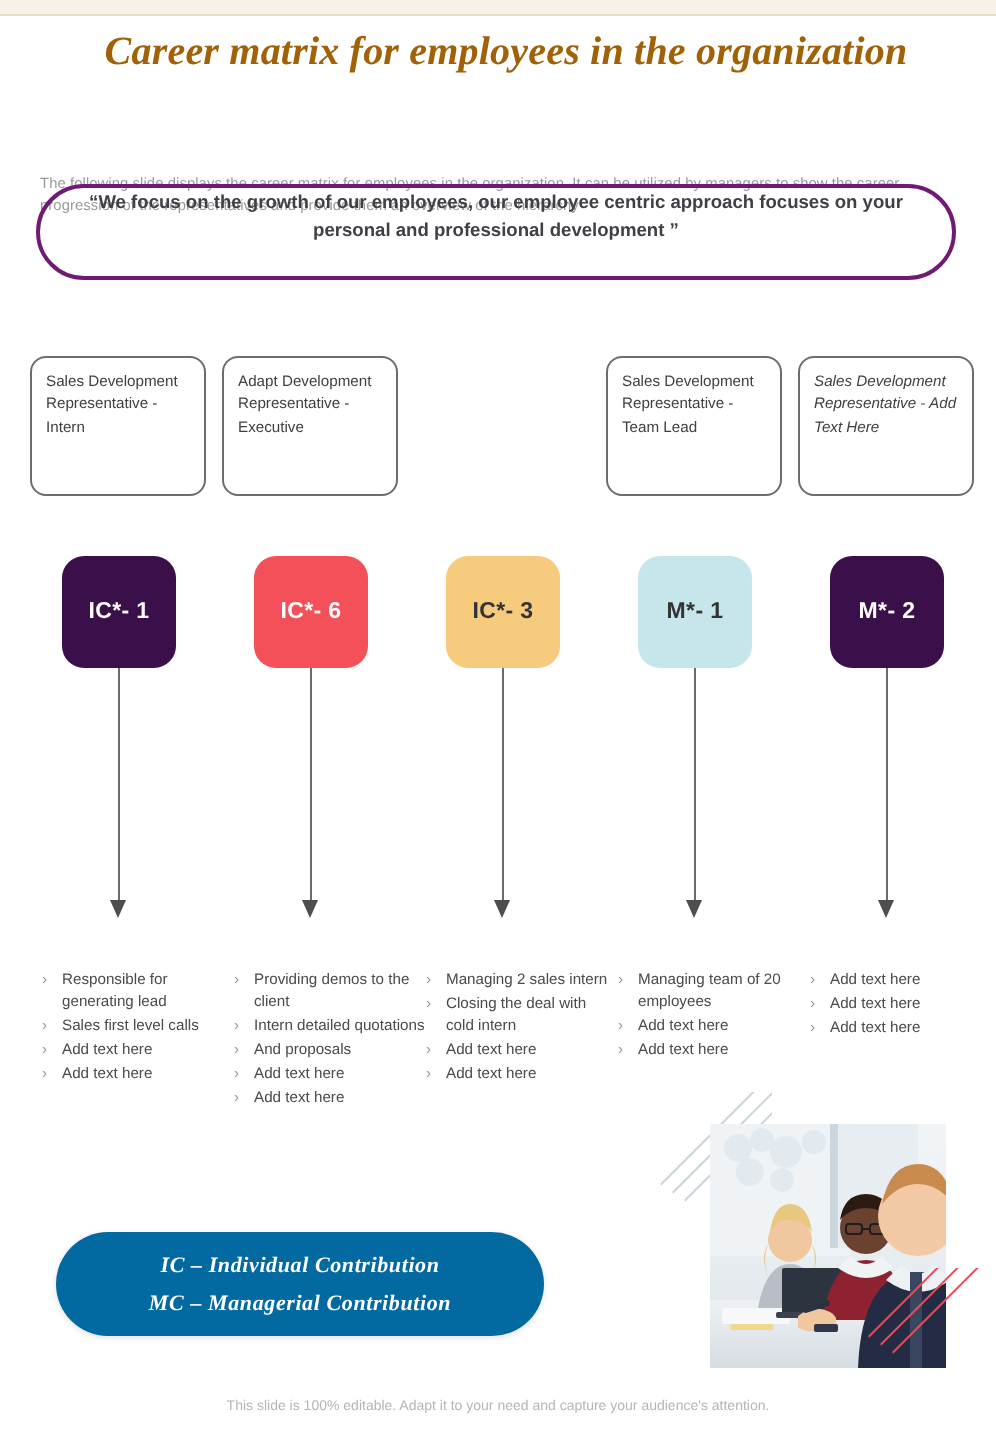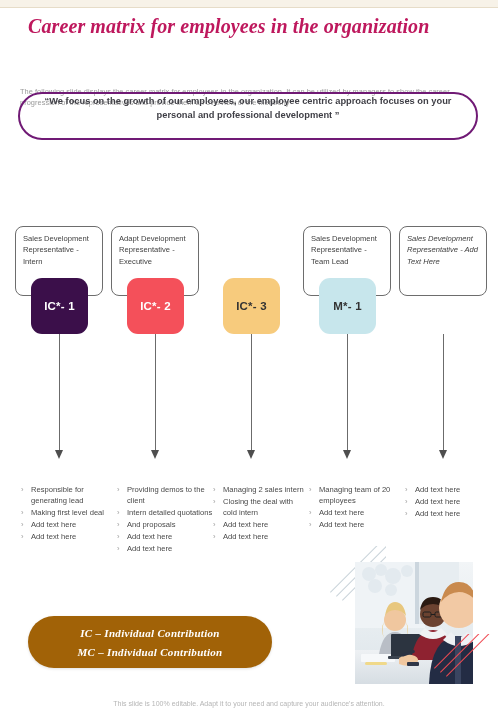--- a/index.html
+++ b/index.html
@@ -20,22 +20,23 @@
   .top-strip-line{
     position:absolute;left:0;top:7px;width:498px;height:1px;
     background:#e6dcc8;
   }
 
   
   .title{
     position:absolute;left:28px;top:14px;width:450px;
     font-family:"Liberation Serif", serif;
     font-style:italic;font-weight:bold;
-    font-size:20px;line-height:24px;color:#be185d;
+    font-size:20px;line-height:24px;color:#a16207;
     letter-spacing:.1px;
+    text-align:center;
   }
   .subtitle{
     position:absolute;left:20px;top:42px;width:455px;
     font-size:7.4px;line-height:11px;color:#9a9a9a;
     letter-spacing:.05px;
     margin-top:44px;
   }
 
   
   .quote{
@@ -53,21 +54,20 @@
   
   .roles{
     position:absolute;left:15px;top:178px;width:470px;height:70px;
   }
   .role-box{
     position:absolute;top:0;width:88px;height:70px;
     border:1px solid #6d6d6d;border-radius:8px;
     box-sizing:border-box;padding:6px 6px 0 7px;
     font-size:7.6px;line-height:11.4px;color:#404040;
     font-weight:500;
-    margin-top:48px;
   }
 
   
   .levels{position:absolute;left:0;top:278px;width:498px;height:60px;}
   .chip{
     position:absolute;top:0;width:57px;height:56px;
     border-radius:11px;
     display:flex;align-items:center;justify-content:center;
     font-size:11.5px;font-weight:bold;letter-spacing:.2px;
   }
@@ -150,42 +150,43 @@
 
   <div class="roles" id="roles-row">
       <div class="role-box" style="left: 0px;">Sales Development Representative - Intern</div>
       <div class="role-box" style="left: 96px;">Adapt Development Representative - Executive</div>
       <div class="role-box" style="left: 288px;">Sales Development Representative - Team Lead</div>
       <div class="role-box" style="left: 384px; font-style: italic;">Sales Development Representative - Add  Text Here</div>
     </div>
 
   <div class="levels" id="levels-row">
       <div class="chip" style="left: 31px; background: rgb(59, 15, 74); color: rgb(255, 255, 255);">IC*- 1</div>
-      <div class="chip" style="left: 127px; background: rgb(244, 80, 90); color: rgb(255, 255, 255);">IC*- 2</div>
+      <div class="chip" style="left: 127px; background: rgb(244, 80, 90); color: rgb(255, 255, 255);">IC*- 6</div>
       <div class="chip" style="left: 223px; background: rgb(247, 203, 125); color: rgb(51, 51, 51);">IC*- 3</div>
       <div class="chip" style="left: 319px; background: rgb(199, 230, 236); color: rgb(51, 51, 51);">M*- 1</div>
+      <div class="chip" style="left: 415px; background: rgb(59, 15, 74); color: rgb(255, 255, 255);">M*- 2</div>
     </div>
 
   <div class="arrows" id="arrows-row">
       <div class="arrow-line" style="left: 59px;"></div>
       <div class="arrow-head" style="left: 55px;"></div>
       <div class="arrow-line" style="left: 155px;"></div>
       <div class="arrow-head" style="left: 151px;"></div>
       <div class="arrow-line" style="left: 251px;"></div>
       <div class="arrow-head" style="left: 247px;"></div>
       <div class="arrow-line" style="left: 347px;"></div>
       <div class="arrow-head" style="left: 343px;"></div>
       <div class="arrow-line" style="left: 443px;"></div>
       <div class="arrow-head" style="left: 439px;"></div>
     </div>
 
   <div class="bullets" id="bullets-row">
       <div class="bcol" style="left: 21px;">
         <div class="bitem"><span class="chev">›</span><span>Responsible for generating lead</span></div>
-        <div class="bitem"><span class="chev">›</span><span>Making first level deal</span></div>
+        <div class="bitem"><span class="chev">›</span><span>Sales first level calls</span></div>
         <div class="bitem"><span class="chev">›</span><span>Add text here</span></div>
         <div class="bitem"><span class="chev">›</span><span>Add text here</span></div>
       </div>
       <div class="bcol" style="left: 117px;">
         <div class="bitem"><span class="chev">›</span><span>Providing demos to the client</span></div>
         <div class="bitem"><span class="chev">›</span><span>Intern detailed quotations</span></div>
         <div class="bitem"><span class="chev">›</span><span>And proposals</span></div>
         <div class="bitem"><span class="chev">›</span><span>Add text here</span></div>
         <div class="bitem"><span class="chev">›</span><span>Add text here</span></div>
       </div>
@@ -272,19 +273,19 @@
       <rect x="52" y="100" width="12" height="4" rx="1" fill="#2f3748"></rect>
     </svg>
   </div>
 
   <div class="deco-lines deco-br">
     <span style="left:2px;top:34px;"></span>
     <span style="left:8px;top:38px;"></span>
     <span style="left:14px;top:42px;"></span>
   </div>
 
-  <div class="legend" style="background: #a16207;">
+  <div class="legend" style="background: #0369a1;">
     <div class="legend-line">IC – Individual Contribution</div>
-    <div class="legend-line">MC – Individual Contribution</div>
+    <div class="legend-line">MC – Managerial Contribution</div>
   </div>
 
   <div class="footer">This slide is 100% editable. Adapt it to your need and capture your audience's attention.</div>
 </div>
 
 </body></html>

